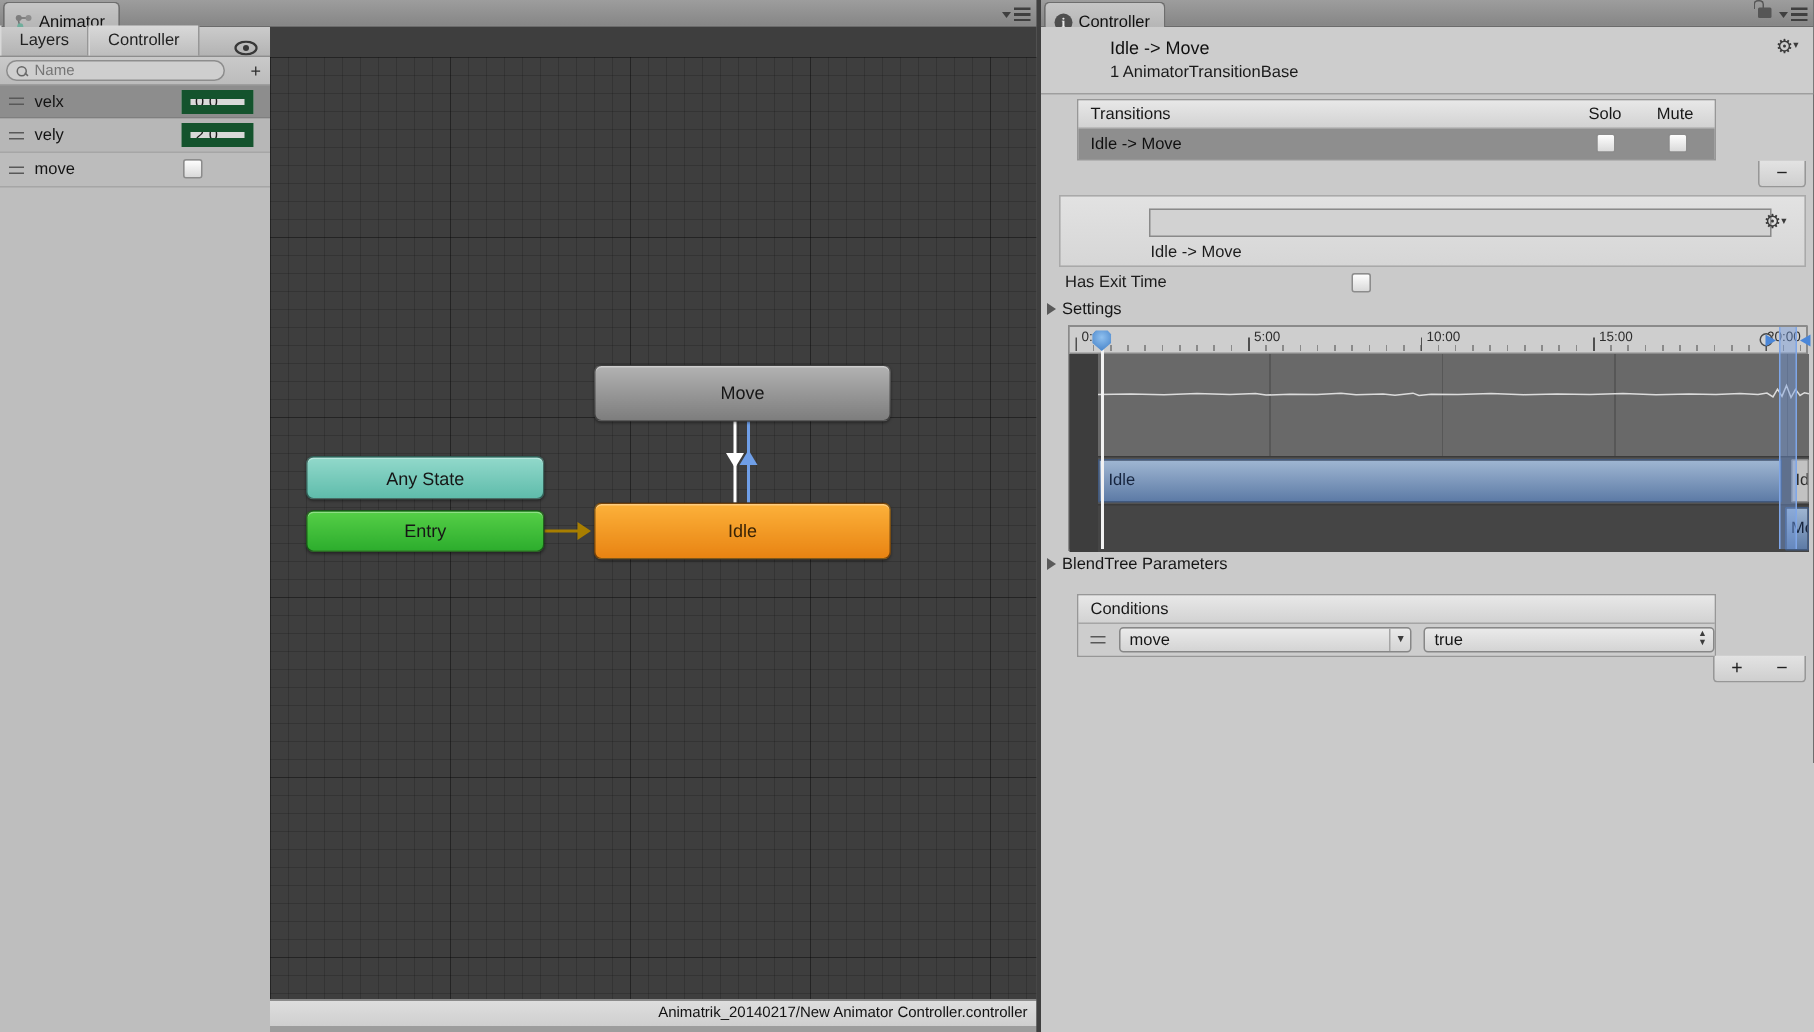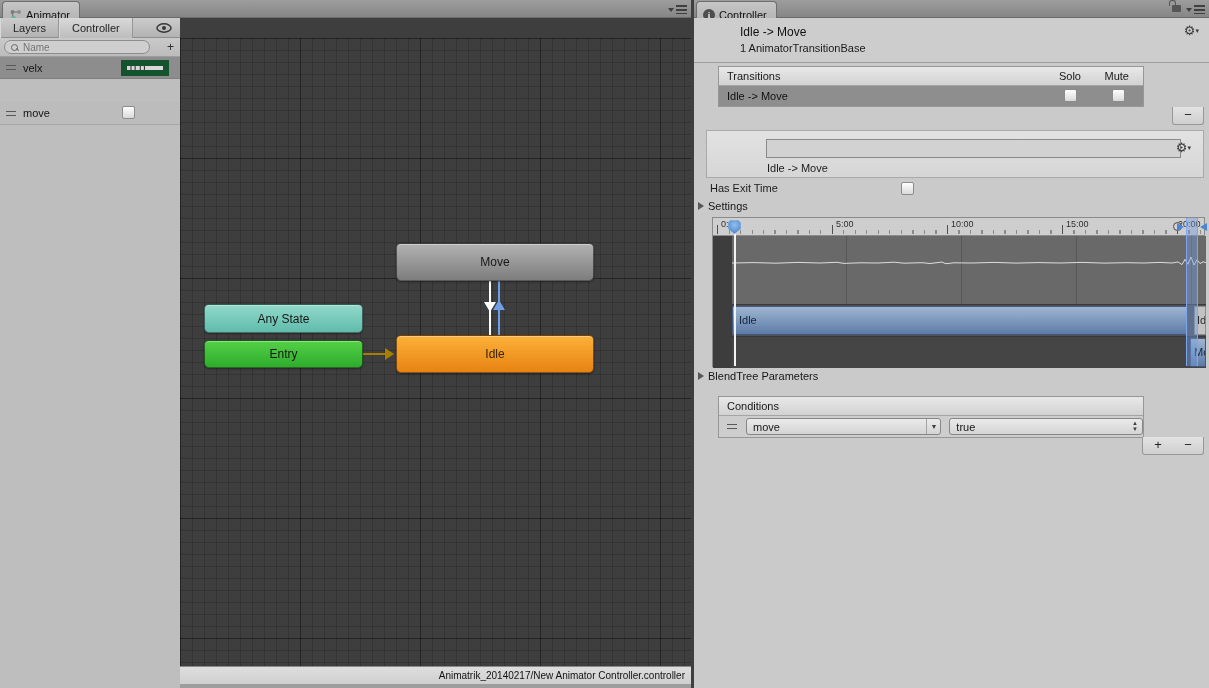--- a/index.html
+++ b/index.html
@@ -18,21 +18,21 @@
   .pane-menu{position:absolute;top:5px;display:flex;align-items:center;gap:2px;cursor:pointer;}
   .pm-arrow{width:0;height:0;border-left:3px solid transparent;border-right:3px solid transparent;border-top:4px solid #3f3f3f;}
   .pm-lines{width:11px;height:9px;background:repeating-linear-gradient(#3f3f3f 0 2px,transparent 2px 4px);}
   .lock{position:relative;width:9px;height:7px;background:#565656;border-radius:1px;margin-top:5px;}
   .lock::before{content:"";position:absolute;left:-3px;top:-5px;width:5px;height:5px;
                 border:1.5px solid #565656;border-bottom:none;border-radius:3px 3px 0 0;}
 
   
   .sidebar{position:absolute;left:0;top:18px;width:180px;bottom:0;background:#bebebe;}
   .subtabs{position:absolute;left:0;top:0;width:100%;height:20px;
-           background:linear-gradient(#cbcbcb,#b3b3b3);border-bottom:1px solid #8d8d8d;display:flex;align-items:center;}
+           background:linear-gradient(#cbcbcb,#b3b3b3);border-bottom:1px solid #8d8d8d;display:flex;align-items:flex-end;}
   .subtab{height:20px;line-height:20px;padding:0 12px;border-right:1px solid #979797;border-left:1px solid #d8d8d8;color:#222;}
   .subtab.active{background:linear-gradient(#d9d9d9,#bdbdbd);font-weight:normal;}
   .eye{margin-left:auto;margin-right:8px;display:flex;align-items:center;}
   .searchrow{position:absolute;left:0;top:20px;width:100%;height:19px;
              background:linear-gradient(#c9c9c9,#bcbcbc);border-bottom:1px solid #a2a2a2;}
   .searchbox{position:absolute;left:4px;top:2px;width:146px;height:14px;border:1px solid #8d8d8d;border-radius:8px;
              background:#cfcfcf;display:flex;align-items:center;padding:0 6px;gap:3px;}
   .searchbox input{border:none;background:transparent;outline:none;width:100%;font-size:10px;
                    font-family:"Liberation Sans",sans-serif;color:#333;}
   .lens{position:relative;width:7px;height:7px;flex:0 0 auto;}
@@ -179,20 +179,25 @@
           <input placeholder="Name" style="">
         </div>
         <span class="plusbtn">+</span>
       </div>
 
       <div class="prow selected" style="top:38px;">
         <span class="handle"></span>
         <span class="pname">velx</span>
         <input class="vfield" value="0.0" style="">
       </div>
+      <div class="prow" style="top:61px;">
+        <span class="handle"></span>
+        <span class="pname">vely</span>
+        <input class="vfield" value="2.0" style="">
+      </div>
       <div class="prow" style="top:84px;background:#bcbcbc;">
         <span class="handle"></span>
         <span class="pname">move</span>
         <span class="cb" style="position:absolute;left:122px;top:4px;"></span>
       </div>
     </div>
 
     <div class="graph">
 
       <div class="canvas">

